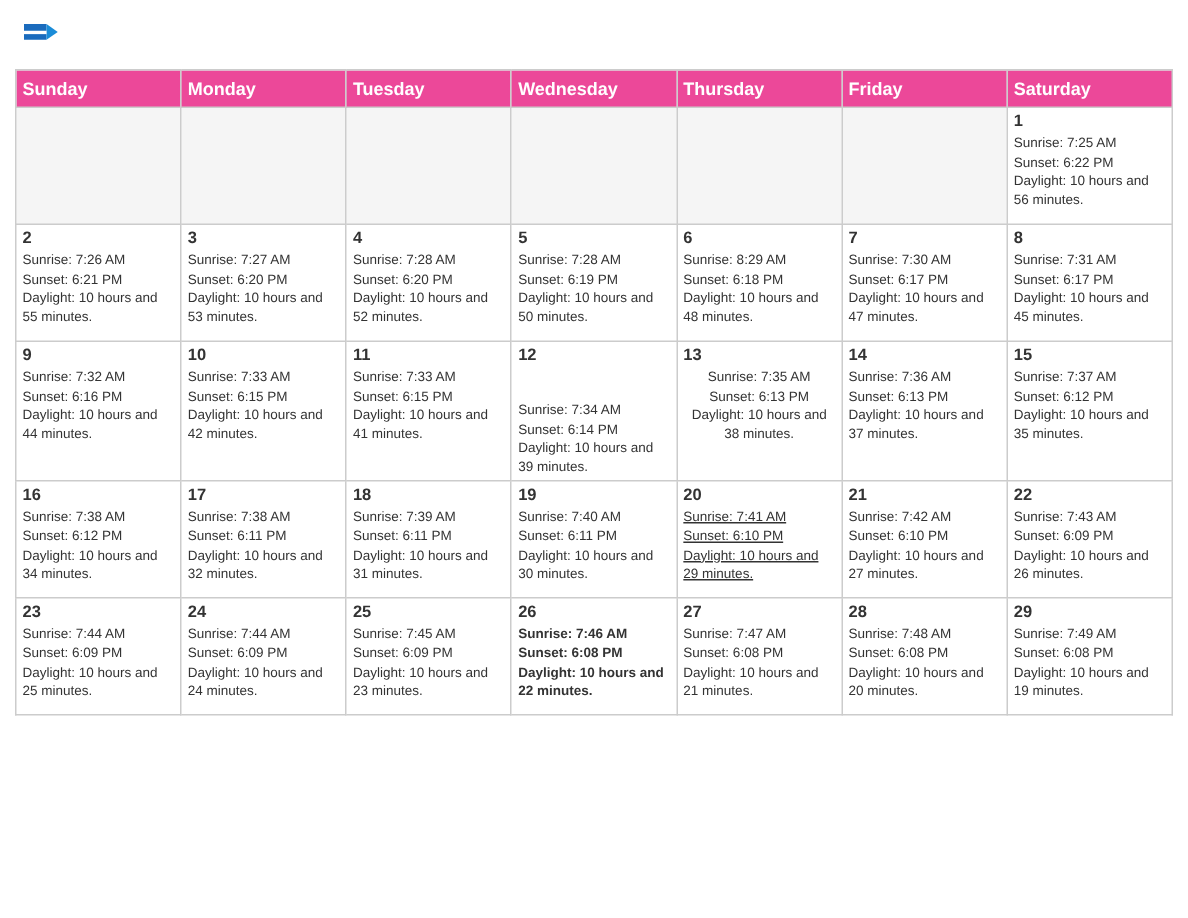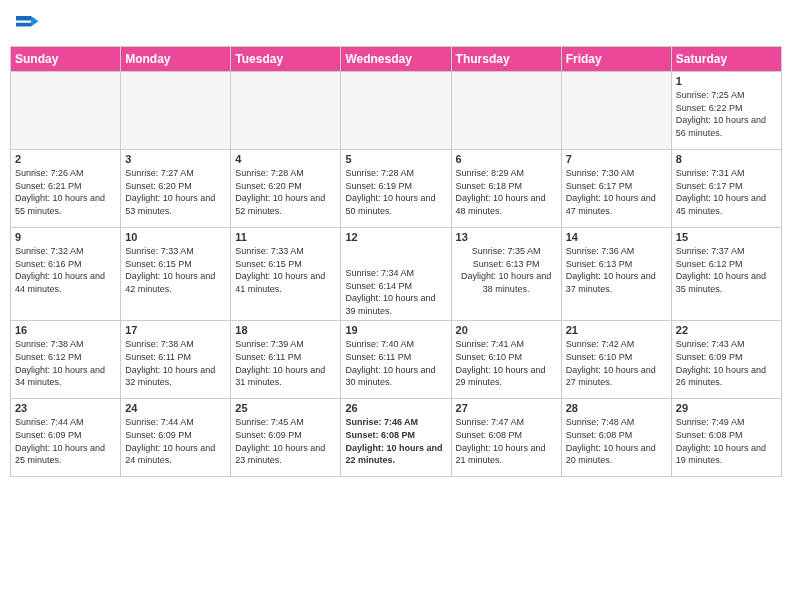--- a/index.html
+++ b/index.html
@@ -253,21 +253,21 @@
 Daylight: 10 hours and 31 minutes.</div>
           </td>
           <td>
             <span class="day-num">19</span>
             <div class="day-info" style="white-space: pre-line;">Sunrise: 7:40 AM
 Sunset: 6:11 PM
 Daylight: 10 hours and 30 minutes.</div>
           </td>
           <td>
             <span class="day-num">20</span>
-            <div class="day-info" style="white-space: pre-line;">Sunrise: 7:41 AM
+            <div class="day-info" style="white-space: pre-line; text-decoration: underline;">Sunrise: 7:41 AM
 Sunset: 6:10 PM
 Daylight: 10 hours and 29 minutes.</div>
           </td>
           <td>
             <span class="day-num">21</span>
             <div class="day-info" style="white-space: pre-line;">Sunrise: 7:42 AM
 Sunset: 6:10 PM
 Daylight: 10 hours and 27 minutes.</div>
           </td>
           <td>

